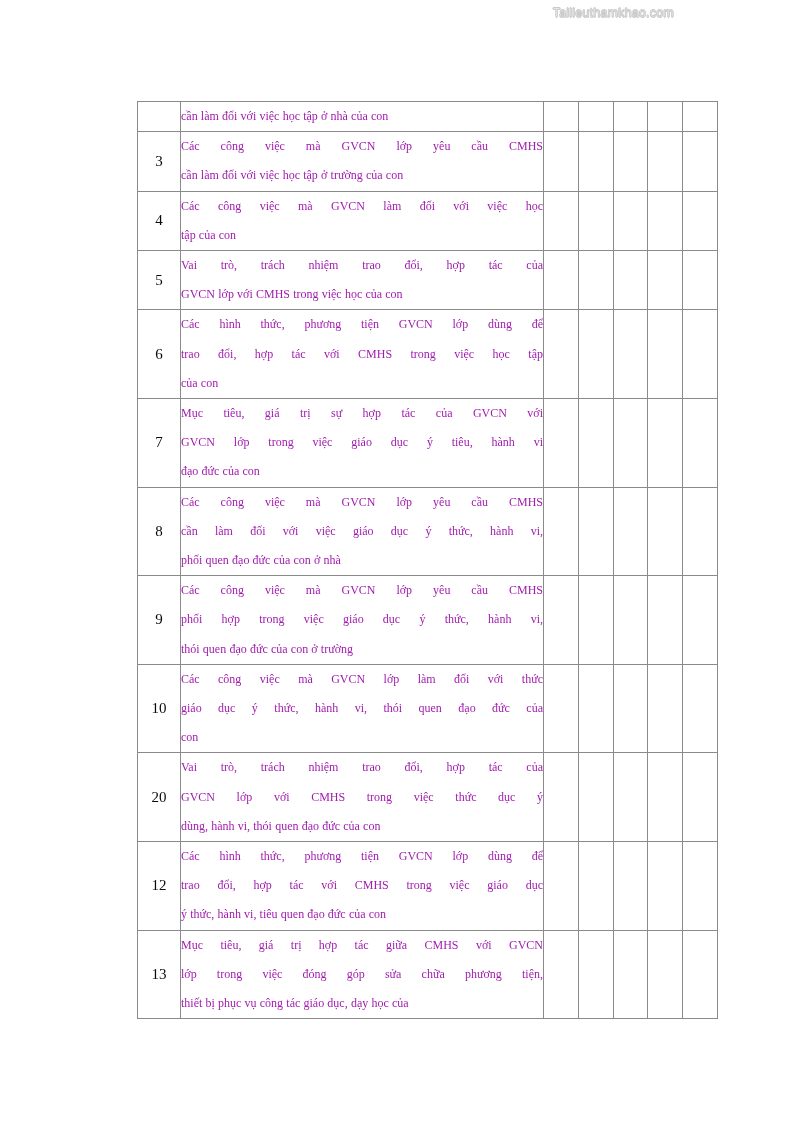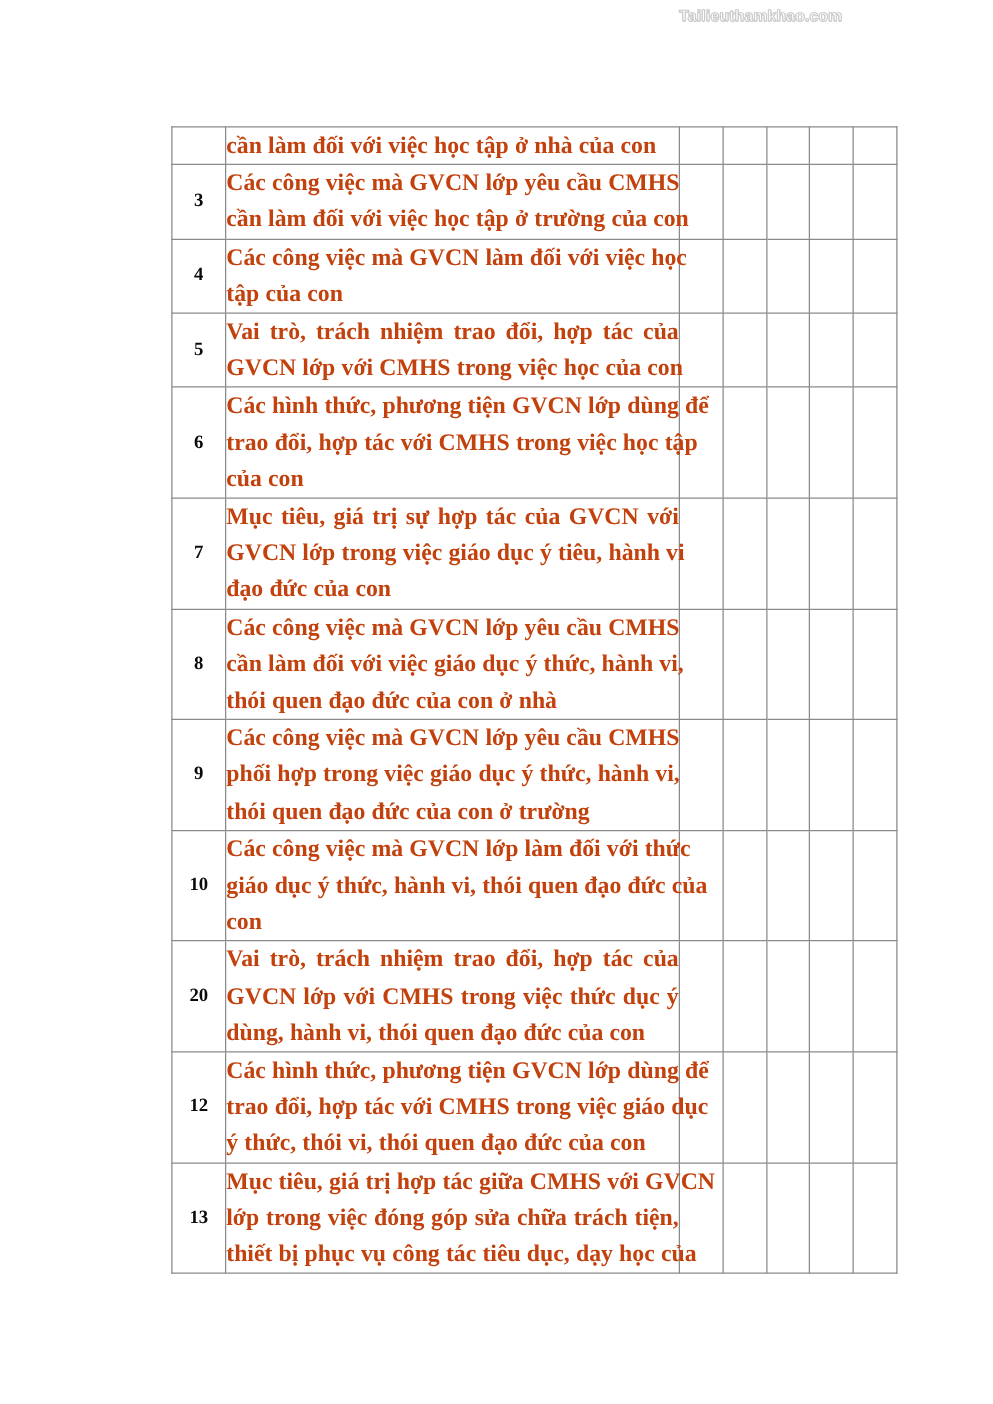--- a/index.html
+++ b/index.html
@@ -14,21 +14,20 @@
     position: relative;
     overflow: hidden;
   }
 
   .page {
     position: absolute;
     inset: 0;
     width: 684px;
     height: 1123px;
     background: #ffffff;
-    font-weight: bold;
   }
 
   
   .watermark {
     position: absolute;
     top: 6px;
     right: 10px;
     font-family: "Liberation Sans", "DejaVu Sans", sans-serif;
     font-size: 12.5px;
     letter-spacing: 0.2px;
@@ -74,23 +73,23 @@
     font-size: 15px;
     line-height: 1.15;
     color: #0a0a0a;
     vertical-align: middle;
   }
 
   td.text-cell {
     padding: 3px 7px 4px 8px;
     text-align: justify;
     text-align-last: left;
-    font-size: 19px;
+    font-size: 12px;
     line-height: 29.2px;
-    color: #c2410c;
+    color: #a21caf;
     hyphens: none;
     word-spacing: 0.2px;
   }
 
   td.opt-cell {
     background: #ffffff;
   }
 
   
   td.no-cell.empty { }
@@ -195,21 +194,21 @@
             <td class="opt-cell"></td>
             <td class="opt-cell"></td>
             <td class="opt-cell"></td>
             <td class="opt-cell"></td>
           </tr>
           <tr>
             <td class="no-cell">8</td>
             <td class="text-cell">
               <span class="cell-line">Các công việc mà GVCN lớp yêu cầu CMHS</span>
               <span class="cell-line">cần làm đối với việc giáo dục ý thức, hành vi,</span>
-              <span class="cell-line last">thói quen đạo đức của con ở nhà</span>
+              <span class="cell-line last">phối quen đạo đức của con ở nhà</span>
             </td>
             <td class="opt-cell"></td>
             <td class="opt-cell"></td>
             <td class="opt-cell"></td>
             <td class="opt-cell"></td>
             <td class="opt-cell"></td>
           </tr>
           <tr>
             <td class="no-cell">9</td>
             <td class="text-cell">
@@ -247,34 +246,34 @@
             <td class="opt-cell"></td>
             <td class="opt-cell"></td>
             <td class="opt-cell"></td>
             <td class="opt-cell"></td>
           </tr>
           <tr>
             <td class="no-cell">12</td>
             <td class="text-cell">
               <span class="cell-line">Các hình thức, phương tiện GVCN lớp dùng để</span>
               <span class="cell-line">trao đổi, hợp tác với CMHS trong việc giáo dục</span>
-              <span class="cell-line last">ý thức, thói vi, thói quen đạo đức của con</span>
+              <span class="cell-line last">ý thức, hành vi, tiêu quen đạo đức của con</span>
             </td>
             <td class="opt-cell"></td>
             <td class="opt-cell"></td>
             <td class="opt-cell"></td>
             <td class="opt-cell"></td>
             <td class="opt-cell"></td>
           </tr>
           <tr>
             <td class="no-cell">13</td>
             <td class="text-cell">
               <span class="cell-line">Mục tiêu, giá trị hợp tác giữa CMHS với GVCN</span>
-              <span class="cell-line">lớp trong việc đóng góp sửa chữa trách tiện,</span>
-              <span class="cell-line last">thiết bị phục vụ công tác tiêu dục, dạy học của</span>
+              <span class="cell-line">lớp trong việc đóng góp sửa chữa phương tiện,</span>
+              <span class="cell-line last">thiết bị phục vụ công tác giáo dục, dạy học của</span>
             </td>
             <td class="opt-cell"></td>
             <td class="opt-cell"></td>
             <td class="opt-cell"></td>
             <td class="opt-cell"></td>
             <td class="opt-cell"></td>
           </tr>
         </tbody>
     </table>
   </div>

